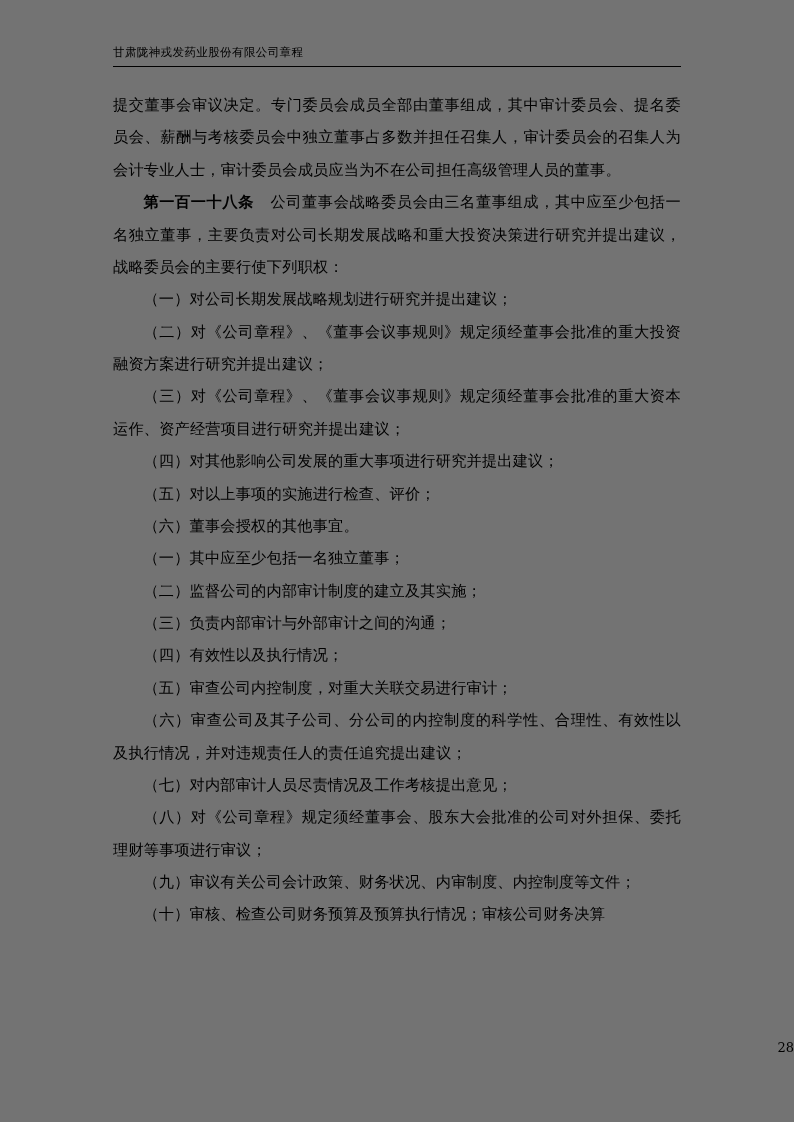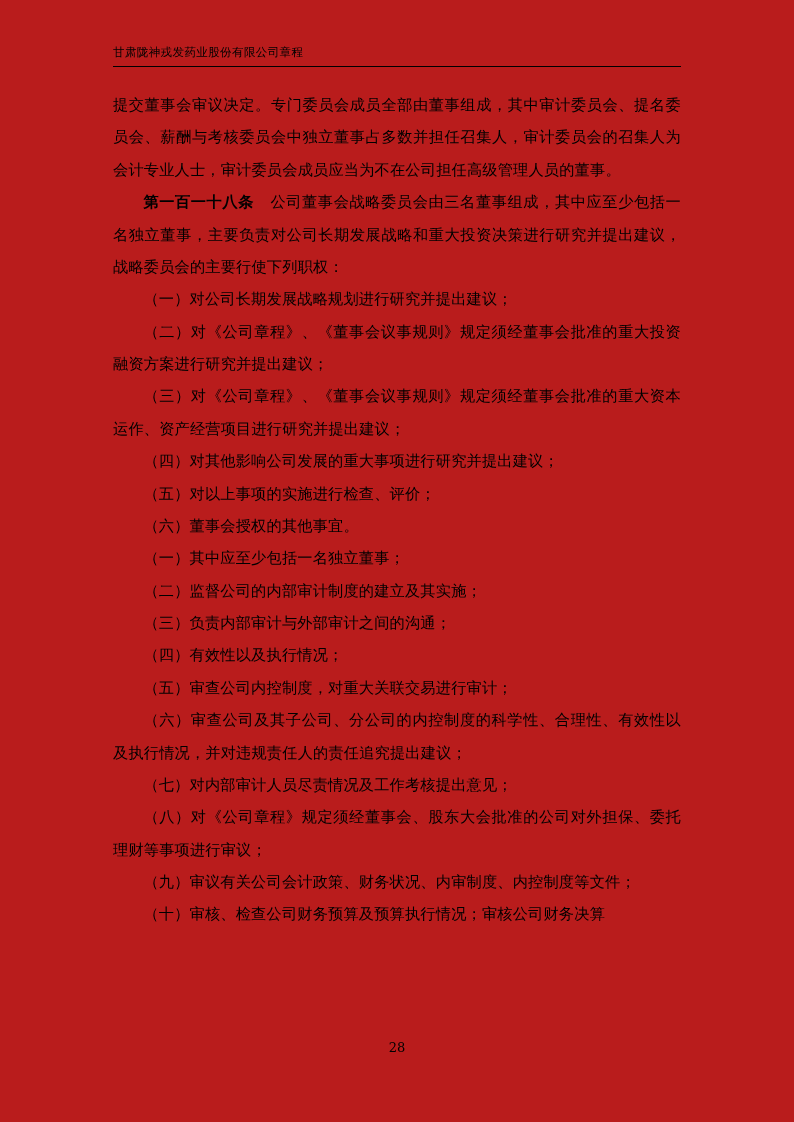--- a/index.html
+++ b/index.html
@@ -3,21 +3,21 @@
 <meta charset="utf-8">
 <style>
   html, body {
     margin: 0;
     padding: 0;
     background: #b8b8b8;
   }
   .page {
     width: 794px;
     height: 1122px;
-    background: #b91c1c;
+    background: #737373;
     margin: 0 auto;
     position: relative;
     box-sizing: border-box;
     font-family: "DejaVu Serif", "Liberation Serif", serif;
     color: #000000;
     overflow: hidden;
   }
   .content {
     position: absolute;
     left: 113px;
@@ -50,21 +50,21 @@
     text-indent: 0;
   }
   .art-title {
     font-weight: bold;
   }
   .page-number {
     position: absolute;
     left: 0;
     right: 0;
     top: 1040px;
-    text-align: center;
+    text-align: right;
     font-size: 13px;
     font-family: "DejaVu Serif", "Liberation Serif", serif;
   }
 </style>
 </head>
 <body>
 
 <div class="page">
 
   <div class="content">

